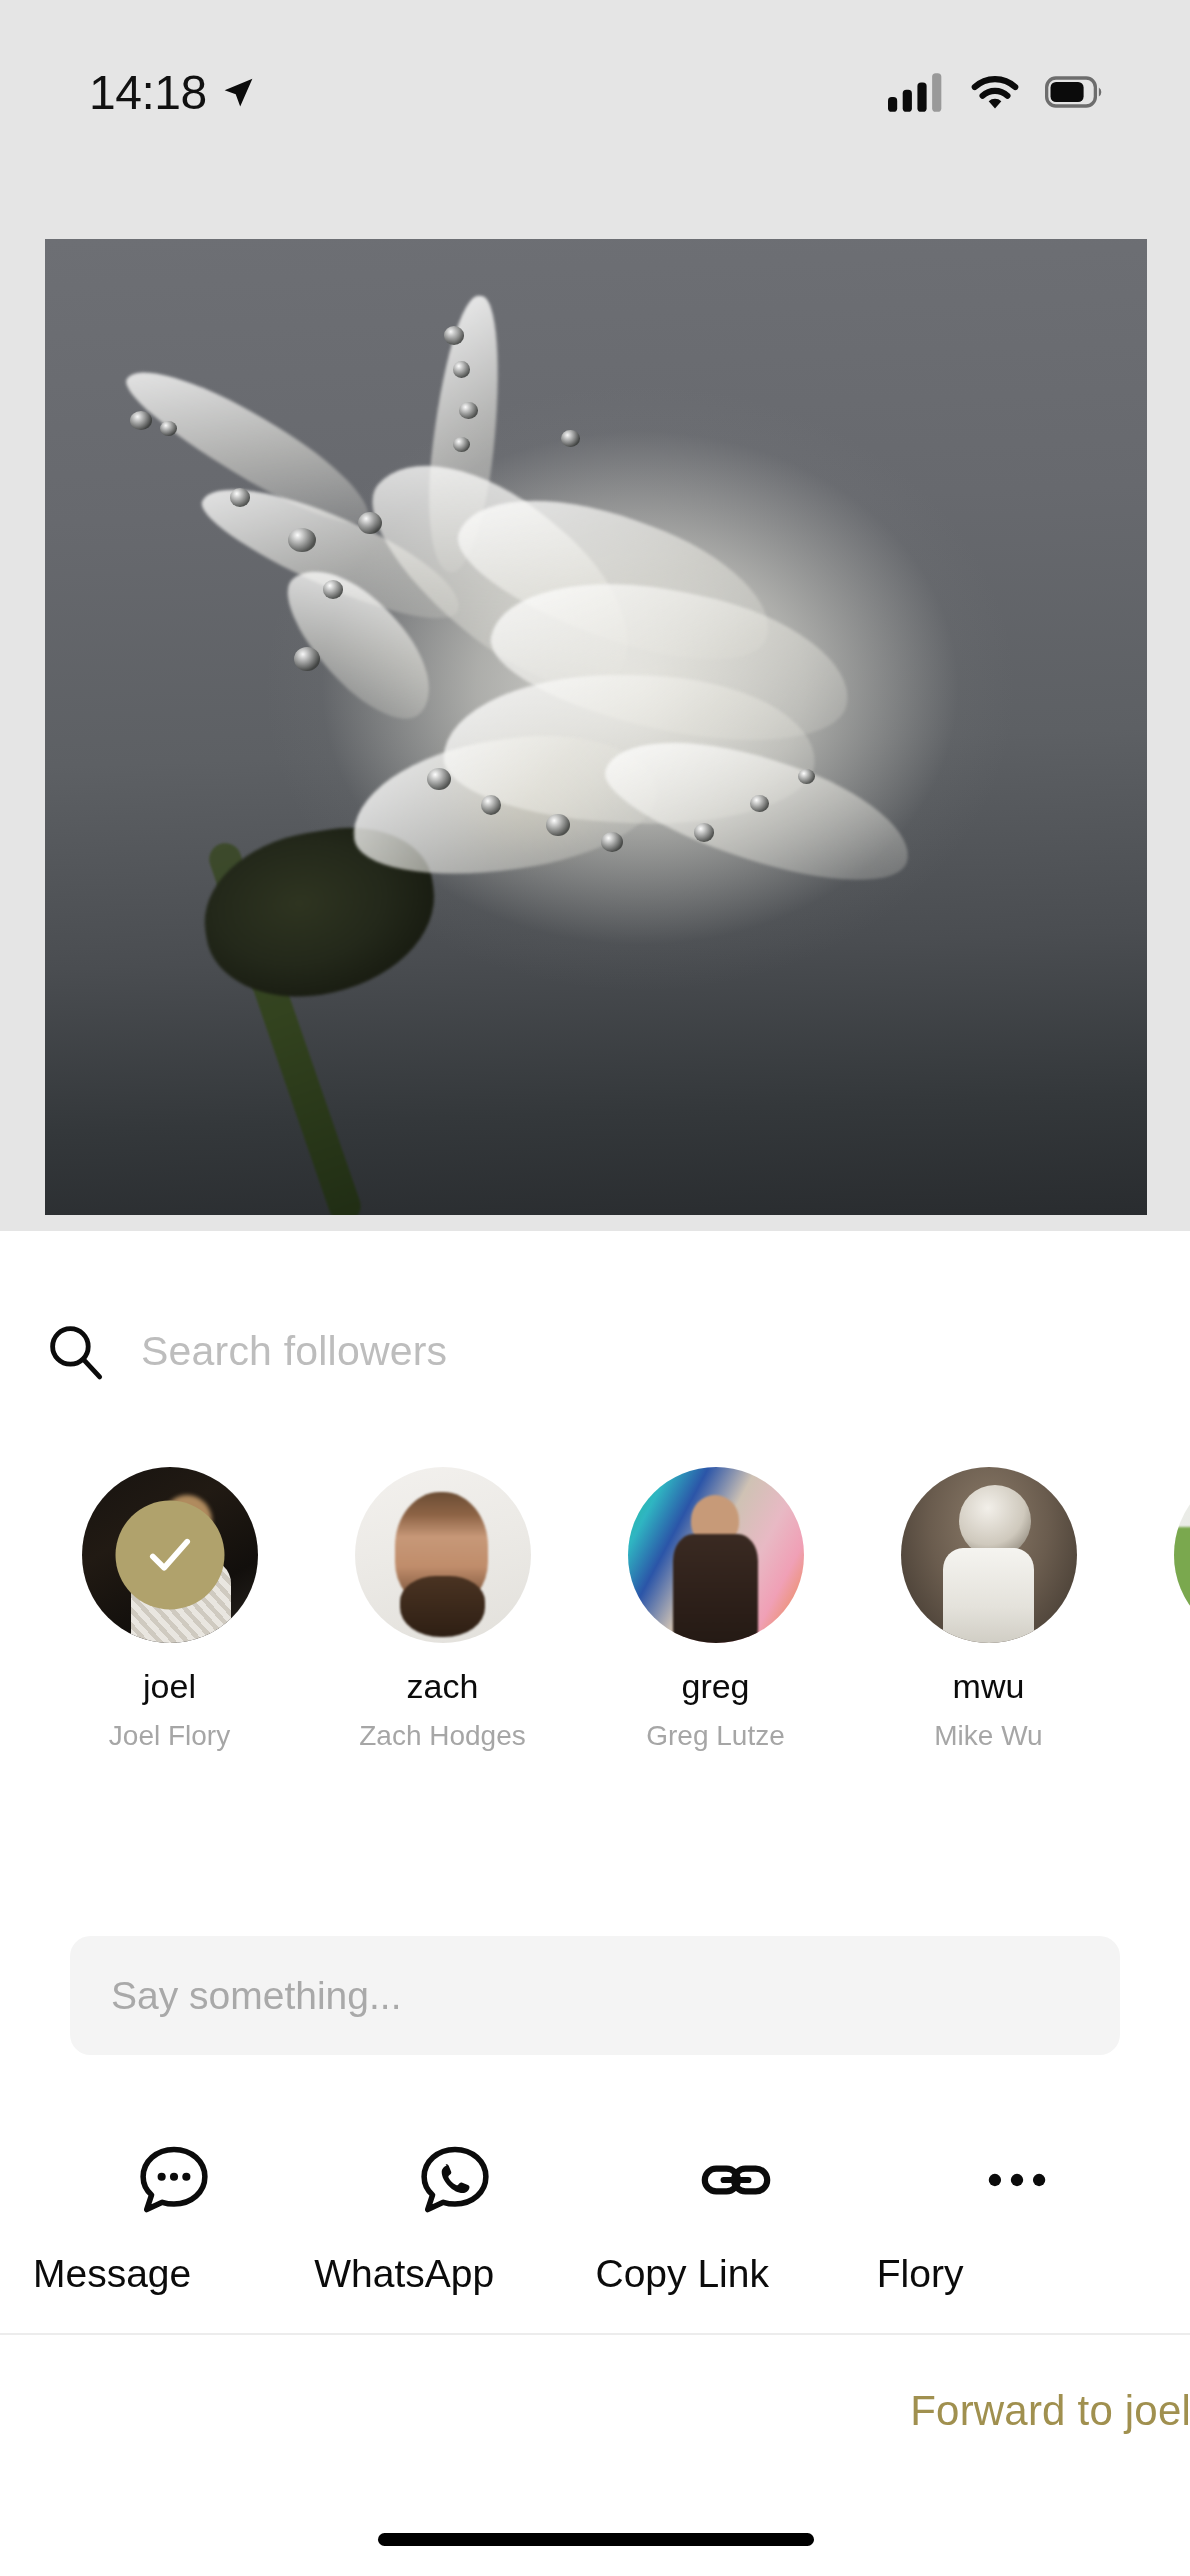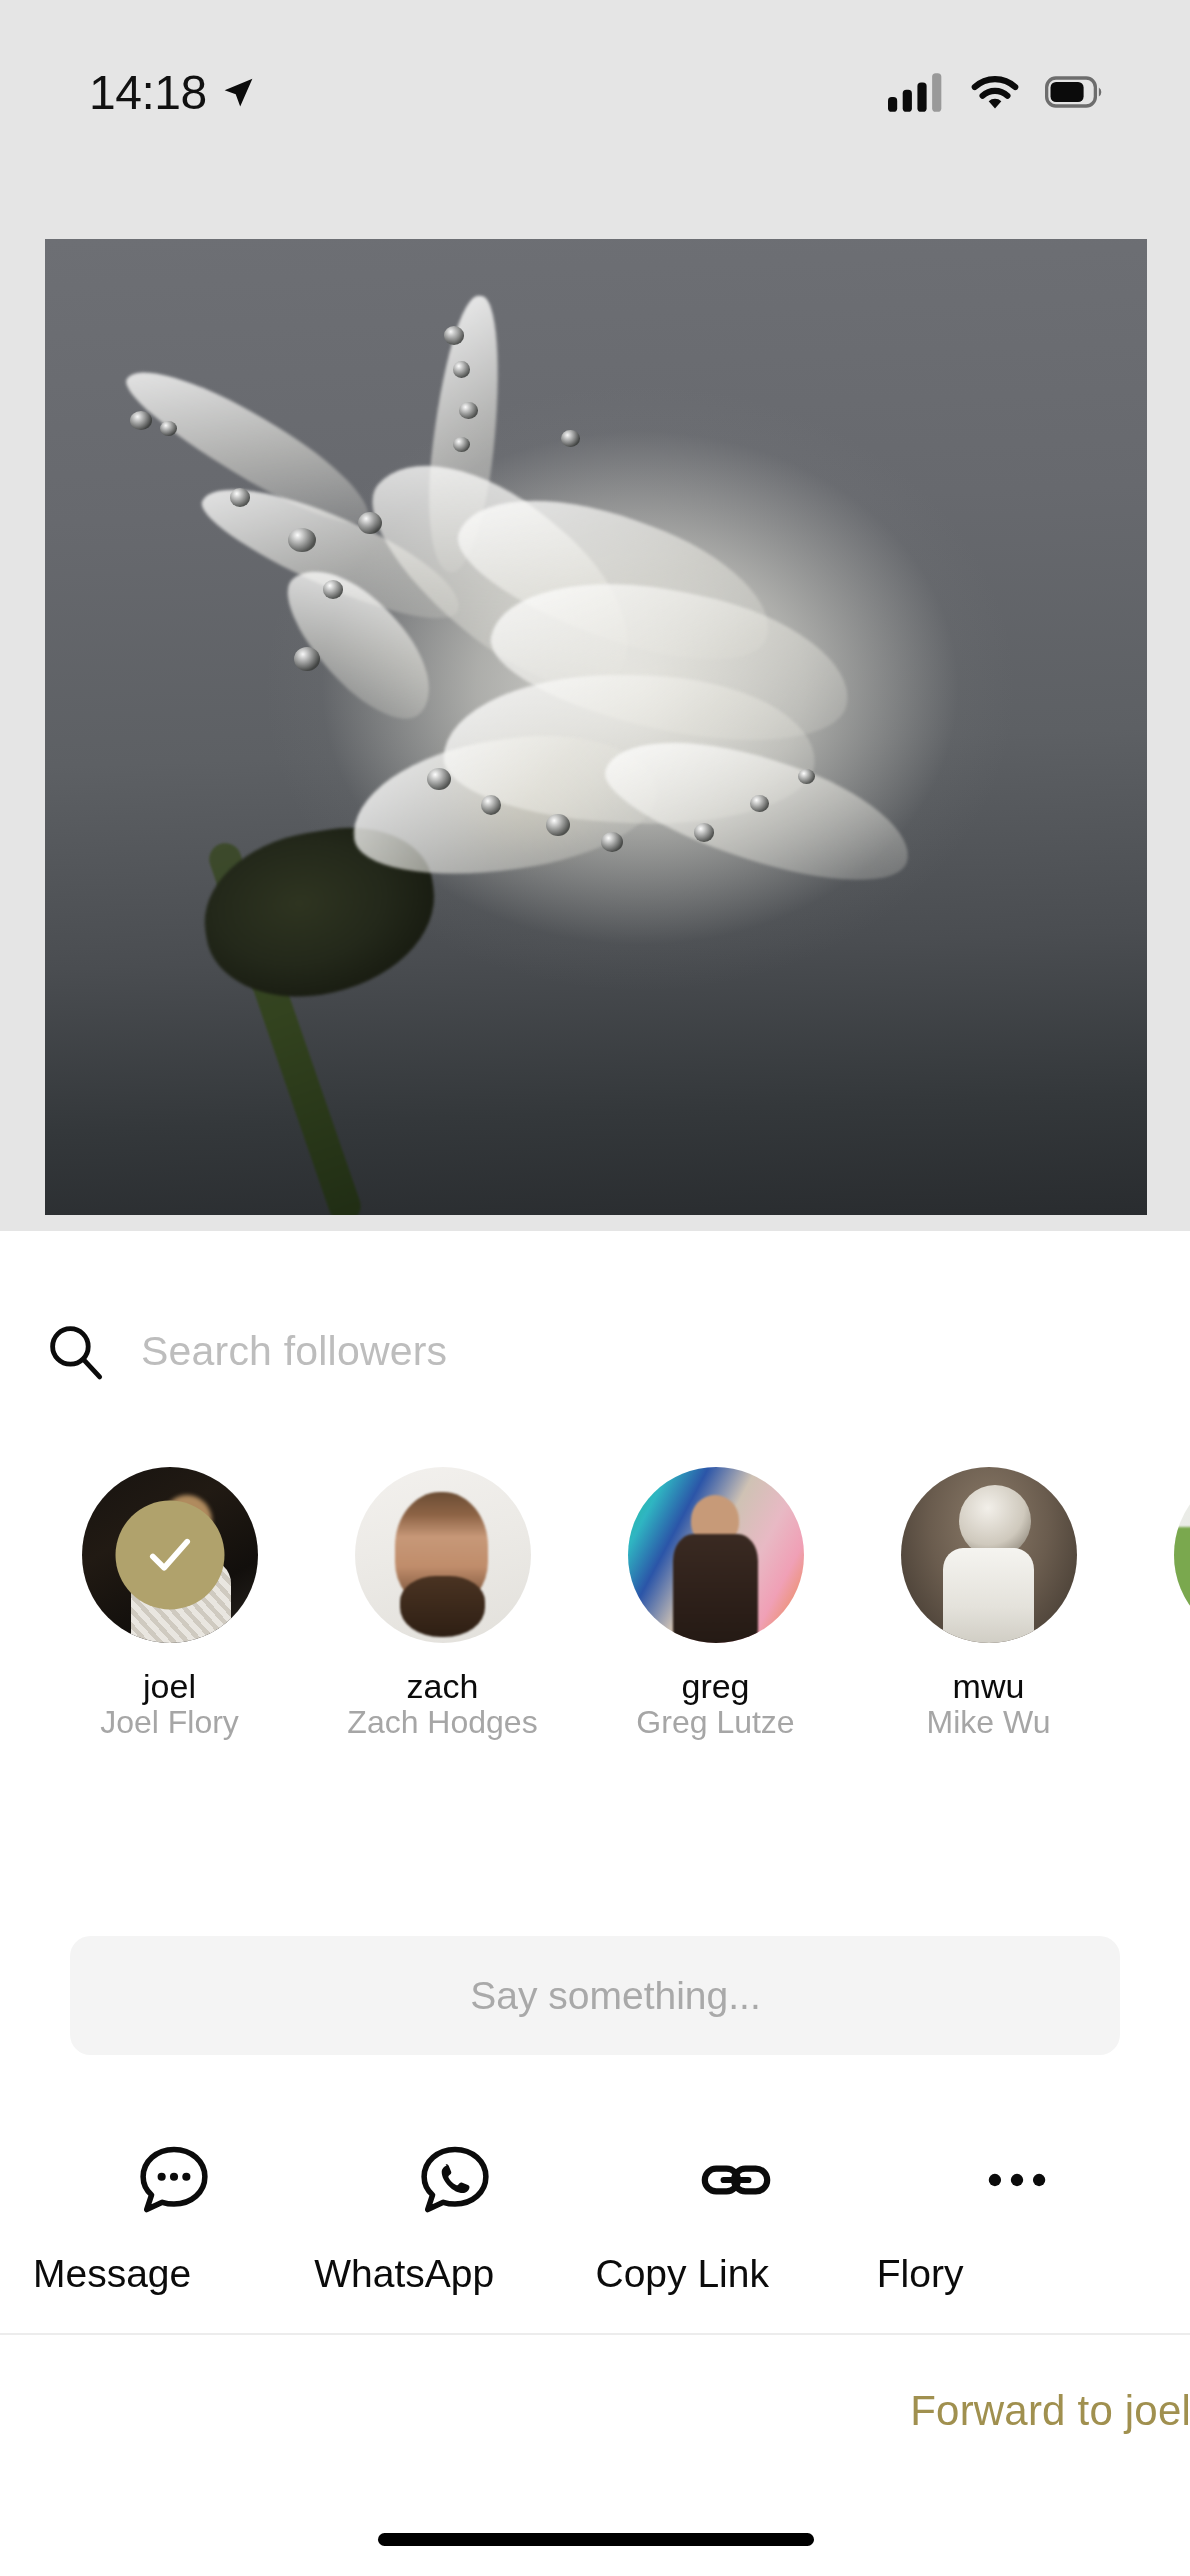--- a/index.html
+++ b/index.html
@@ -104,21 +104,21 @@
     transform:translate(-50%,-50%);
     width:109px; height:109px; border-radius:50%;
     background:#b0a26c;
     display:flex; align-items:center; justify-content:center;
   }
   .uname {
     margin-top:26px; font-size:34px; color:#0b0b0b; line-height:1;
     white-space:nowrap;
   }
   .fname {
-    margin-top:3px; font-size:32px; color:#a6a6a6; line-height:1;
+    margin-top:19px; font-size:28px; color:#a6a6a6; line-height:1;
     white-space:nowrap;
   }
 
   
   .av-joel { background:linear-gradient(150deg,#171310 0%,#211a13 35%,#120f0c 70%,#2b2722 100%); }
   .av-joel::before { content:""; position:absolute; left:46%; top:16%; width:50px; height:52px; background:#b08b5e; border-radius:50% 50% 44% 44%; filter:blur(1.9px); }
   .av-joel::after { content:""; position:absolute; left:28%; top:52%; width:100px; height:93px; background:repeating-linear-gradient(48deg,#e9e6e0 0 5.6px,#cfcac0 5.6px 10.2px); border-radius:26% 26% 10% 10%; filter:blur(0.7px); }
 
   .av-zach { background:linear-gradient(165deg,#f3f1ee 0%,#eceae6 45%,#e2e0db 100%); }
   .av-zach::before { content:""; position:absolute; left:23%; top:14%; width:93px; height:113px; background:linear-gradient(180deg,#6b4d34 0%,#8d6345 20%,#c79878 40%,#c08d6b 66%,#6d4a32 100%); border-radius:48% 48% 38% 38%; filter:blur(0.9px); }
@@ -134,21 +134,21 @@
 
   .av-curious { background:linear-gradient(120deg,#edeeea 0%,#e6e8e2 40%,#ced3c8 100%); }
   .av-curious::before { content:""; position:absolute; left:-4%; top:34%; width:76px; height:82px; background:#7aa84e; border-radius:5.6px; filter:blur(1.3px); }
   .av-curious::after { content:""; position:absolute; left:22%; top:-6%; width:176px; height:176px; background:linear-gradient(160deg,#121a18 0%,#1d2724 30%,#2c3a33 55%,#7c8a80 78%,#d6d7cf 100%); border-radius:44% 44% 50% 50%; filter:blur(1px); }
 
   
   .msg-input {
     position:absolute; top:705px; left:70px;
     width:1050px; height:119px;
     background:#f4f4f4; border-radius:20.4px;
-    display:flex; align-items:center; padding-left:41px;justify-content:center;
+    display:flex; align-items:center; padding-left:41px;
   }
   .msg-ph { font-size:39px; color:#a9a9a9; }
 
   
   .actions {
     position:absolute; top:909px; left:0; width:100%;
     display:flex; padding:0 33px;
   }
   .action { flex:1; display:flex; flex-direction:column; }
   .action-ico { height:80px; display:flex; align-items:center; justify-content:center; }

